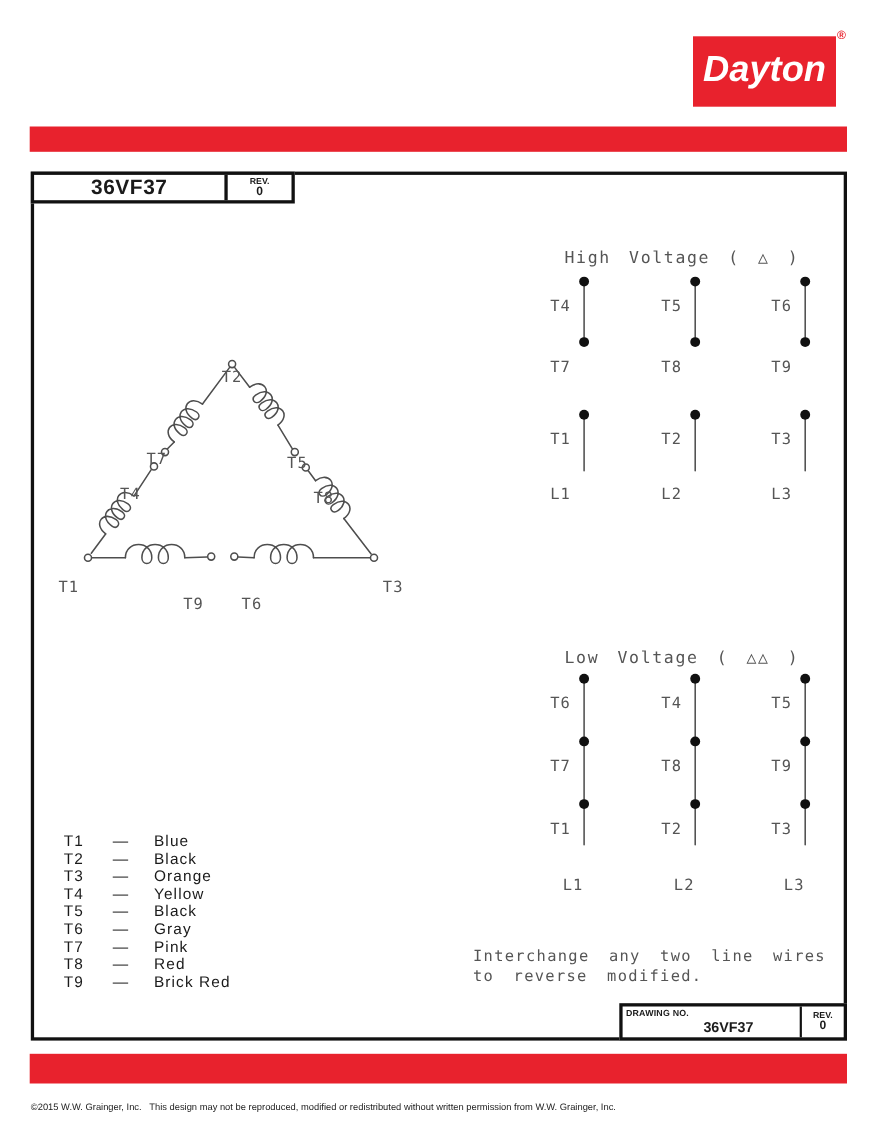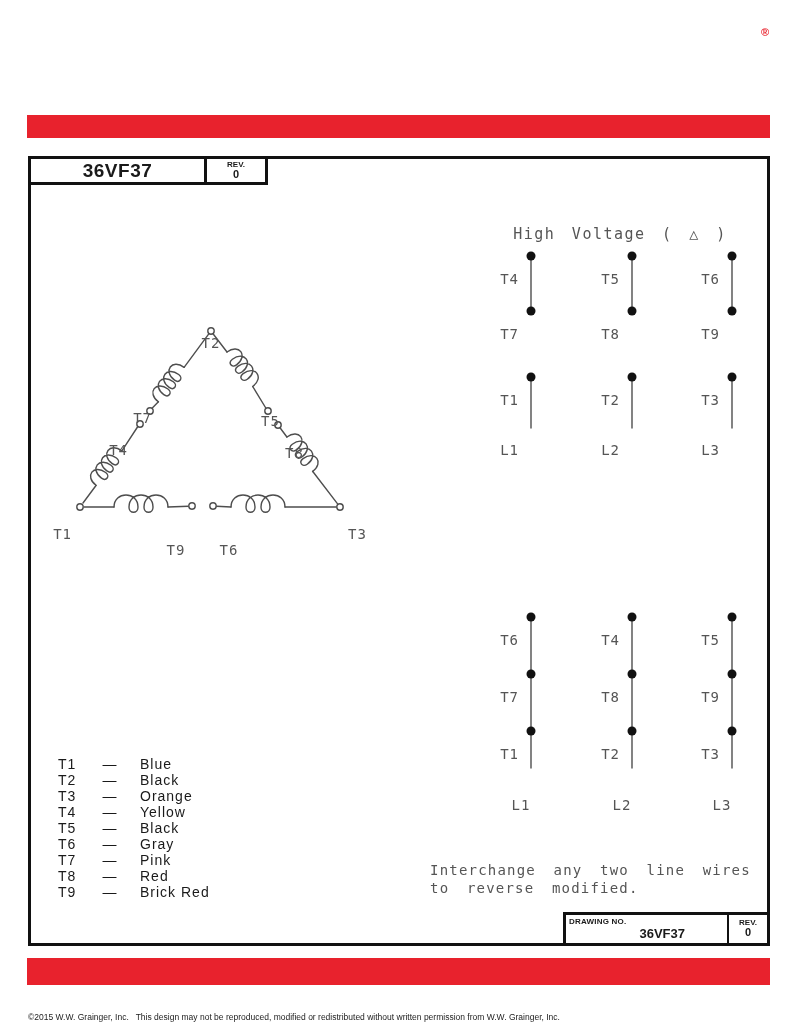--- a/index.html
+++ b/index.html
@@ -43,31 +43,34 @@
   .dwg-block{position:absolute;left:563px;top:912px;width:207px;height:34px;border:3px solid #111;
              box-sizing:border-box;background:#fff;display:flex;}
   .dwg-main{flex:1;position:relative;border-right:2px solid #111;}
   .dwg-label{position:absolute;left:3px;top:2px;font-size:8px;font-weight:bold;letter-spacing:0.2px;}
   .dwg-num{position:absolute;right:42px;bottom:2px;font-size:13px;font-weight:bold;}
   .dwg-rev{width:38px;display:flex;flex-direction:column;align-items:center;justify-content:center;line-height:1.05;}
   .dwg-rev .rl{font-size:8px;font-weight:bold;}
   .dwg-rev .rv{font-size:11px;font-weight:bold;}
   
   .footer-co{position:absolute;right:30px;top:986px;font-size:15px;font-weight:bold;white-space:pre;}
-  .footer-copy{position:absolute;left:28px;top:1001px;font-size:8.5px;white-space:pre;color:#222;margin-top:11px;}
+  .footer-copy{position:absolute;left:28px;top:1001px;font-size:8.5px;white-space:pre;color:#222;}
   svg{position:absolute;}
   .wire{stroke:#4e4e4e;stroke-width:1.4;fill:none;stroke-linecap:round;}
   .term{stroke:#4e4e4e;stroke-width:1.4;fill:#fff;}
   .dot{fill:#111;}
 </style>
 </head>
 <body>
 
 <div class="page">
 
+  <div class="logo-box">
+    <span class="logo-text">Dayton</span>
+  </div>
   <span class="logo-reg">®</span>
   <div class="red-bar bar-top"></div>
 
   <div class="frame"></div>
 
   <div class="title-block">
     <div class="tb-model">36VF37</div>
     <div class="tb-rev">
       <span class="rl">REV.</span>
       <span class="rv">0</span>
@@ -174,20 +177,21 @@
   <span class="cad tlabel tr" style="left:485px;top:414px;width:34px;">L1</span>
   <span class="cad tlabel tr" style="left:586px;top:243px;width:34px;">T5</span>
   <span class="cad tlabel tr" style="left:586px;top:298px;width:34px;">T8</span>
   <span class="cad tlabel tr" style="left:586px;top:364px;width:34px;">T2</span>
   <span class="cad tlabel tr" style="left:586px;top:414px;width:34px;">L2</span>
   <span class="cad tlabel tr" style="left:686px;top:243px;width:34px;">T6</span>
   <span class="cad tlabel tr" style="left:686px;top:298px;width:34px;">T9</span>
   <span class="cad tlabel tr" style="left:686px;top:364px;width:34px;">T3</span>
   <span class="cad tlabel tr" style="left:686px;top:414px;width:34px;">L3</span>
 
+  <div class="cad sec-title" style="left:440px;top:561px;width:360px;">Low Voltage ( △△ )</div>
 
   <svg style="left:480px;top:600px;" width="300" height="180" viewBox="480 600 300 180">
     <g>
       <line class="wire" x1="531" y1="617" x2="531" y2="768"></line>
       <circle class="dot" cx="531" cy="617" r="4.5"></circle>
         <circle class="dot" cx="531" cy="674" r="4.5"></circle>
         <circle class="dot" cx="531" cy="731" r="4.5"></circle>
     </g>
     <g>
       <line class="wire" x1="632" y1="617" x2="632" y2="768"></line>

